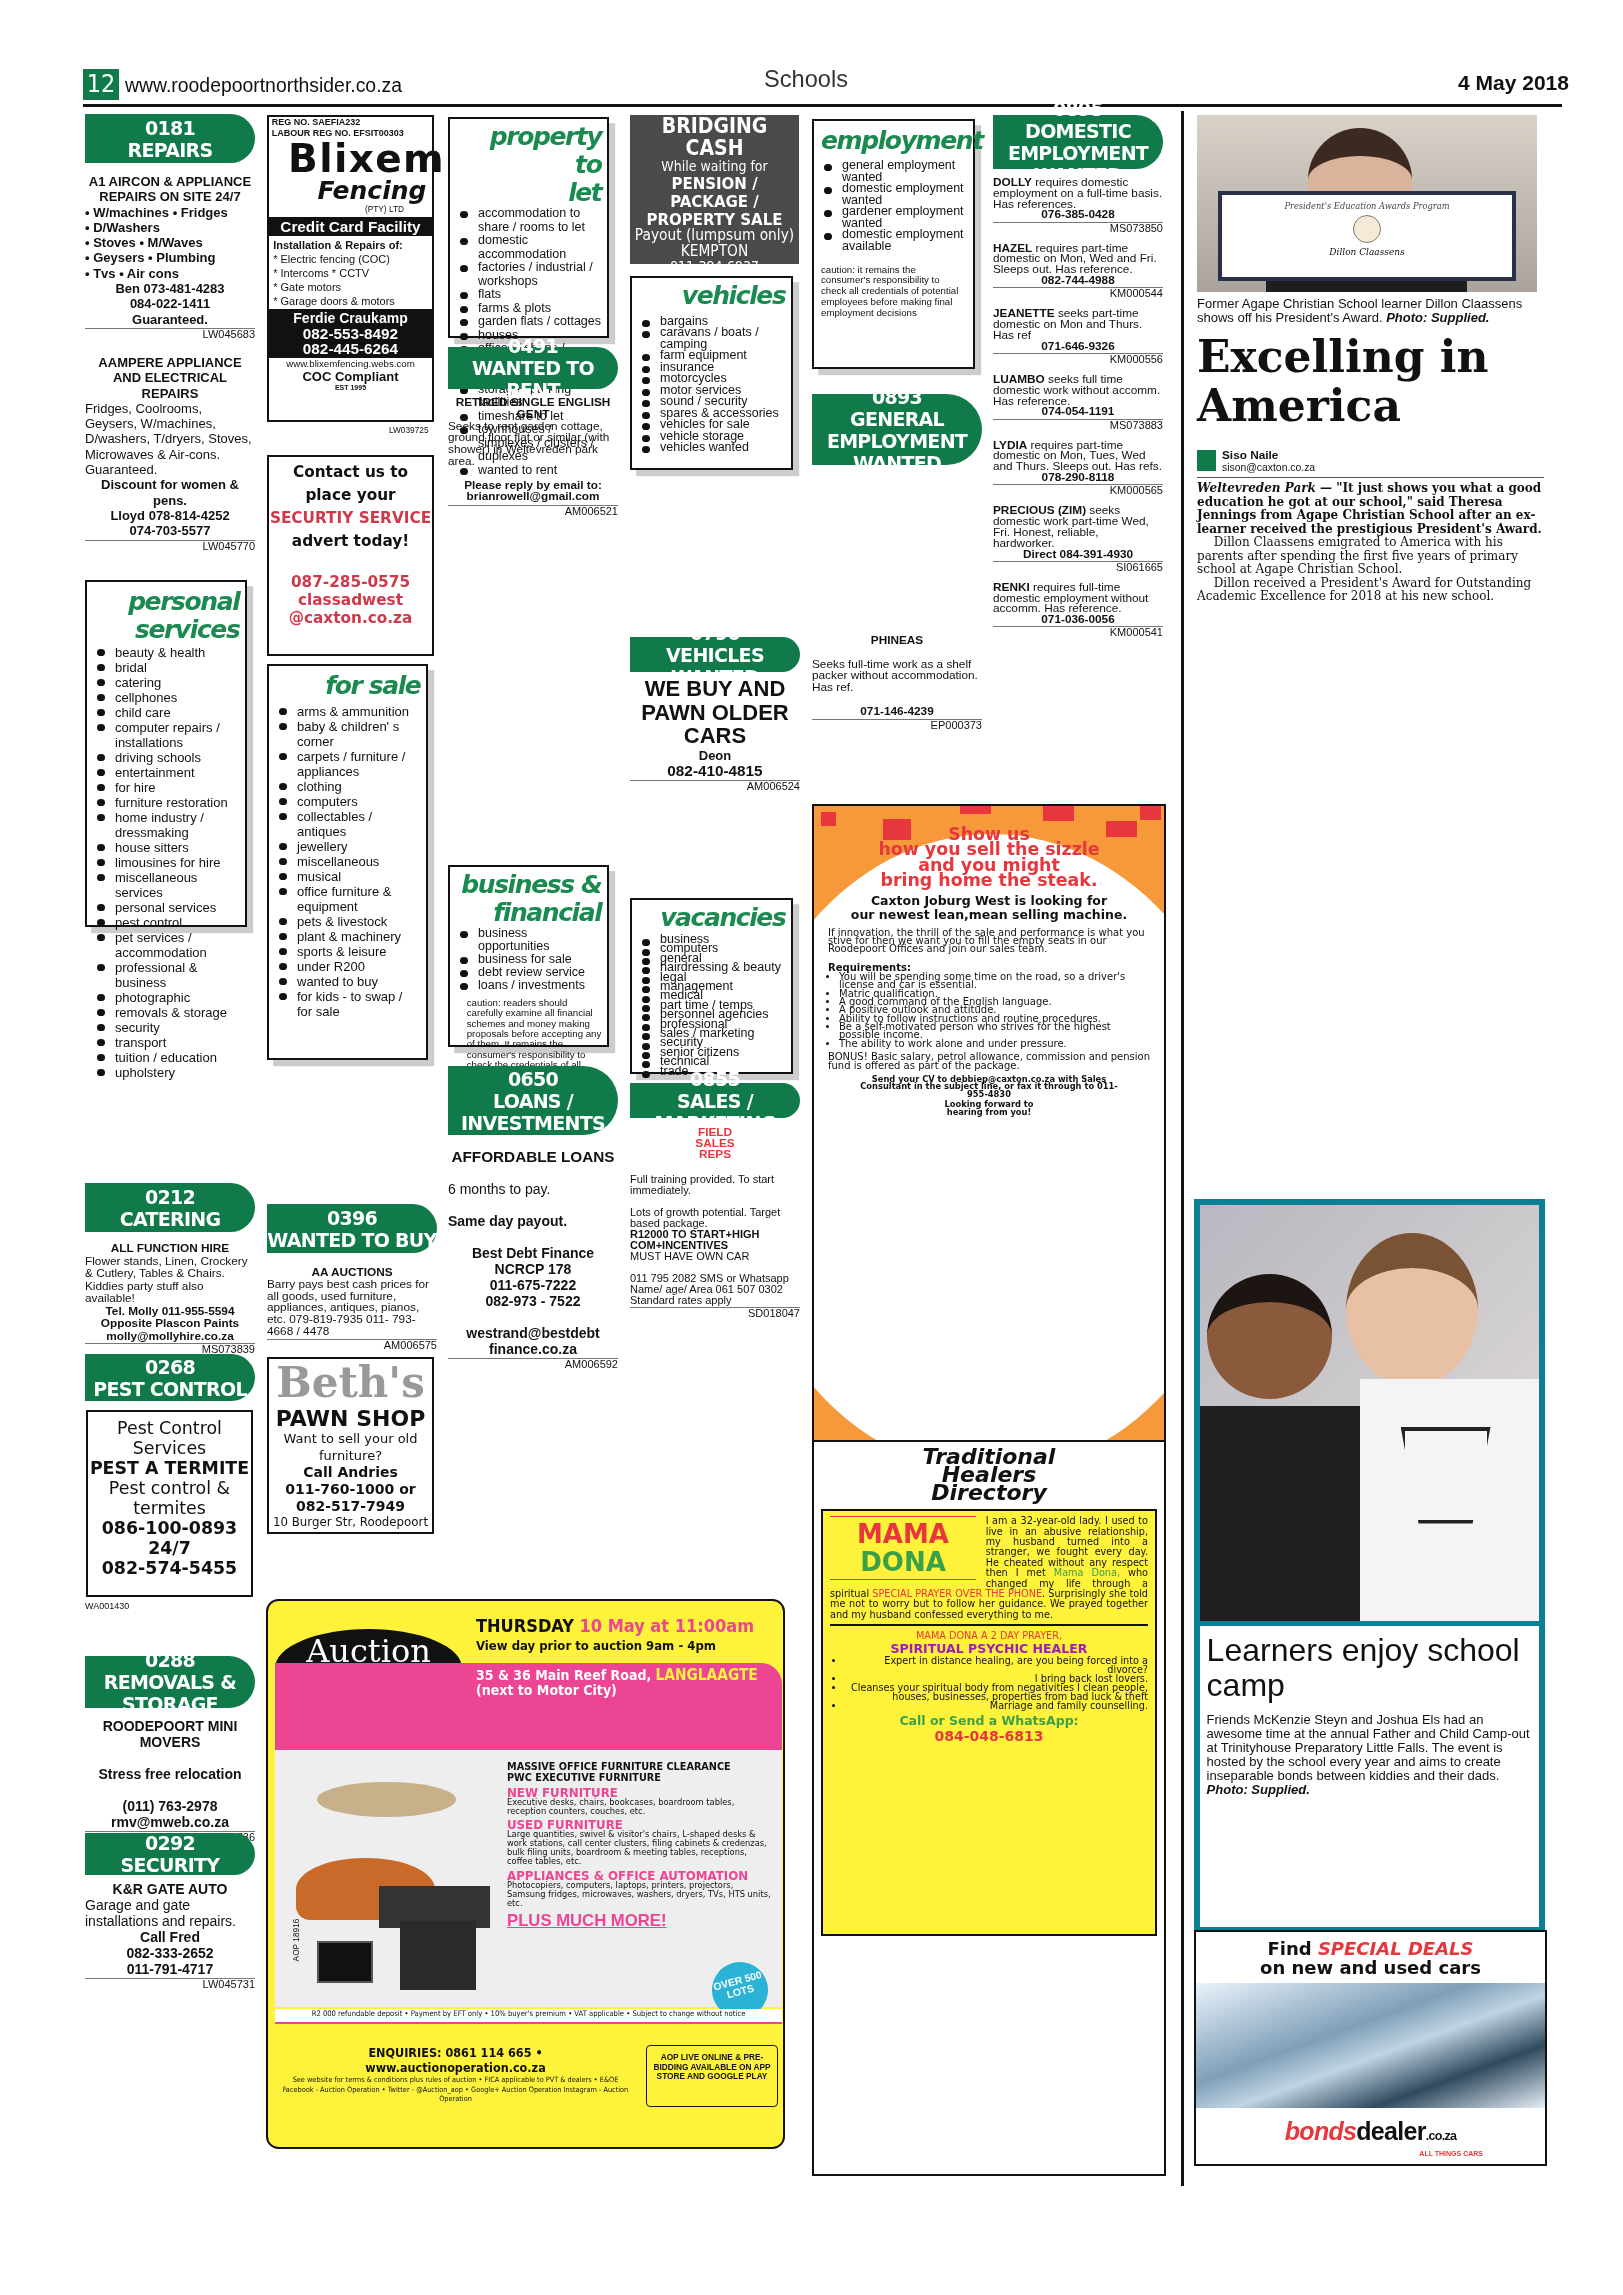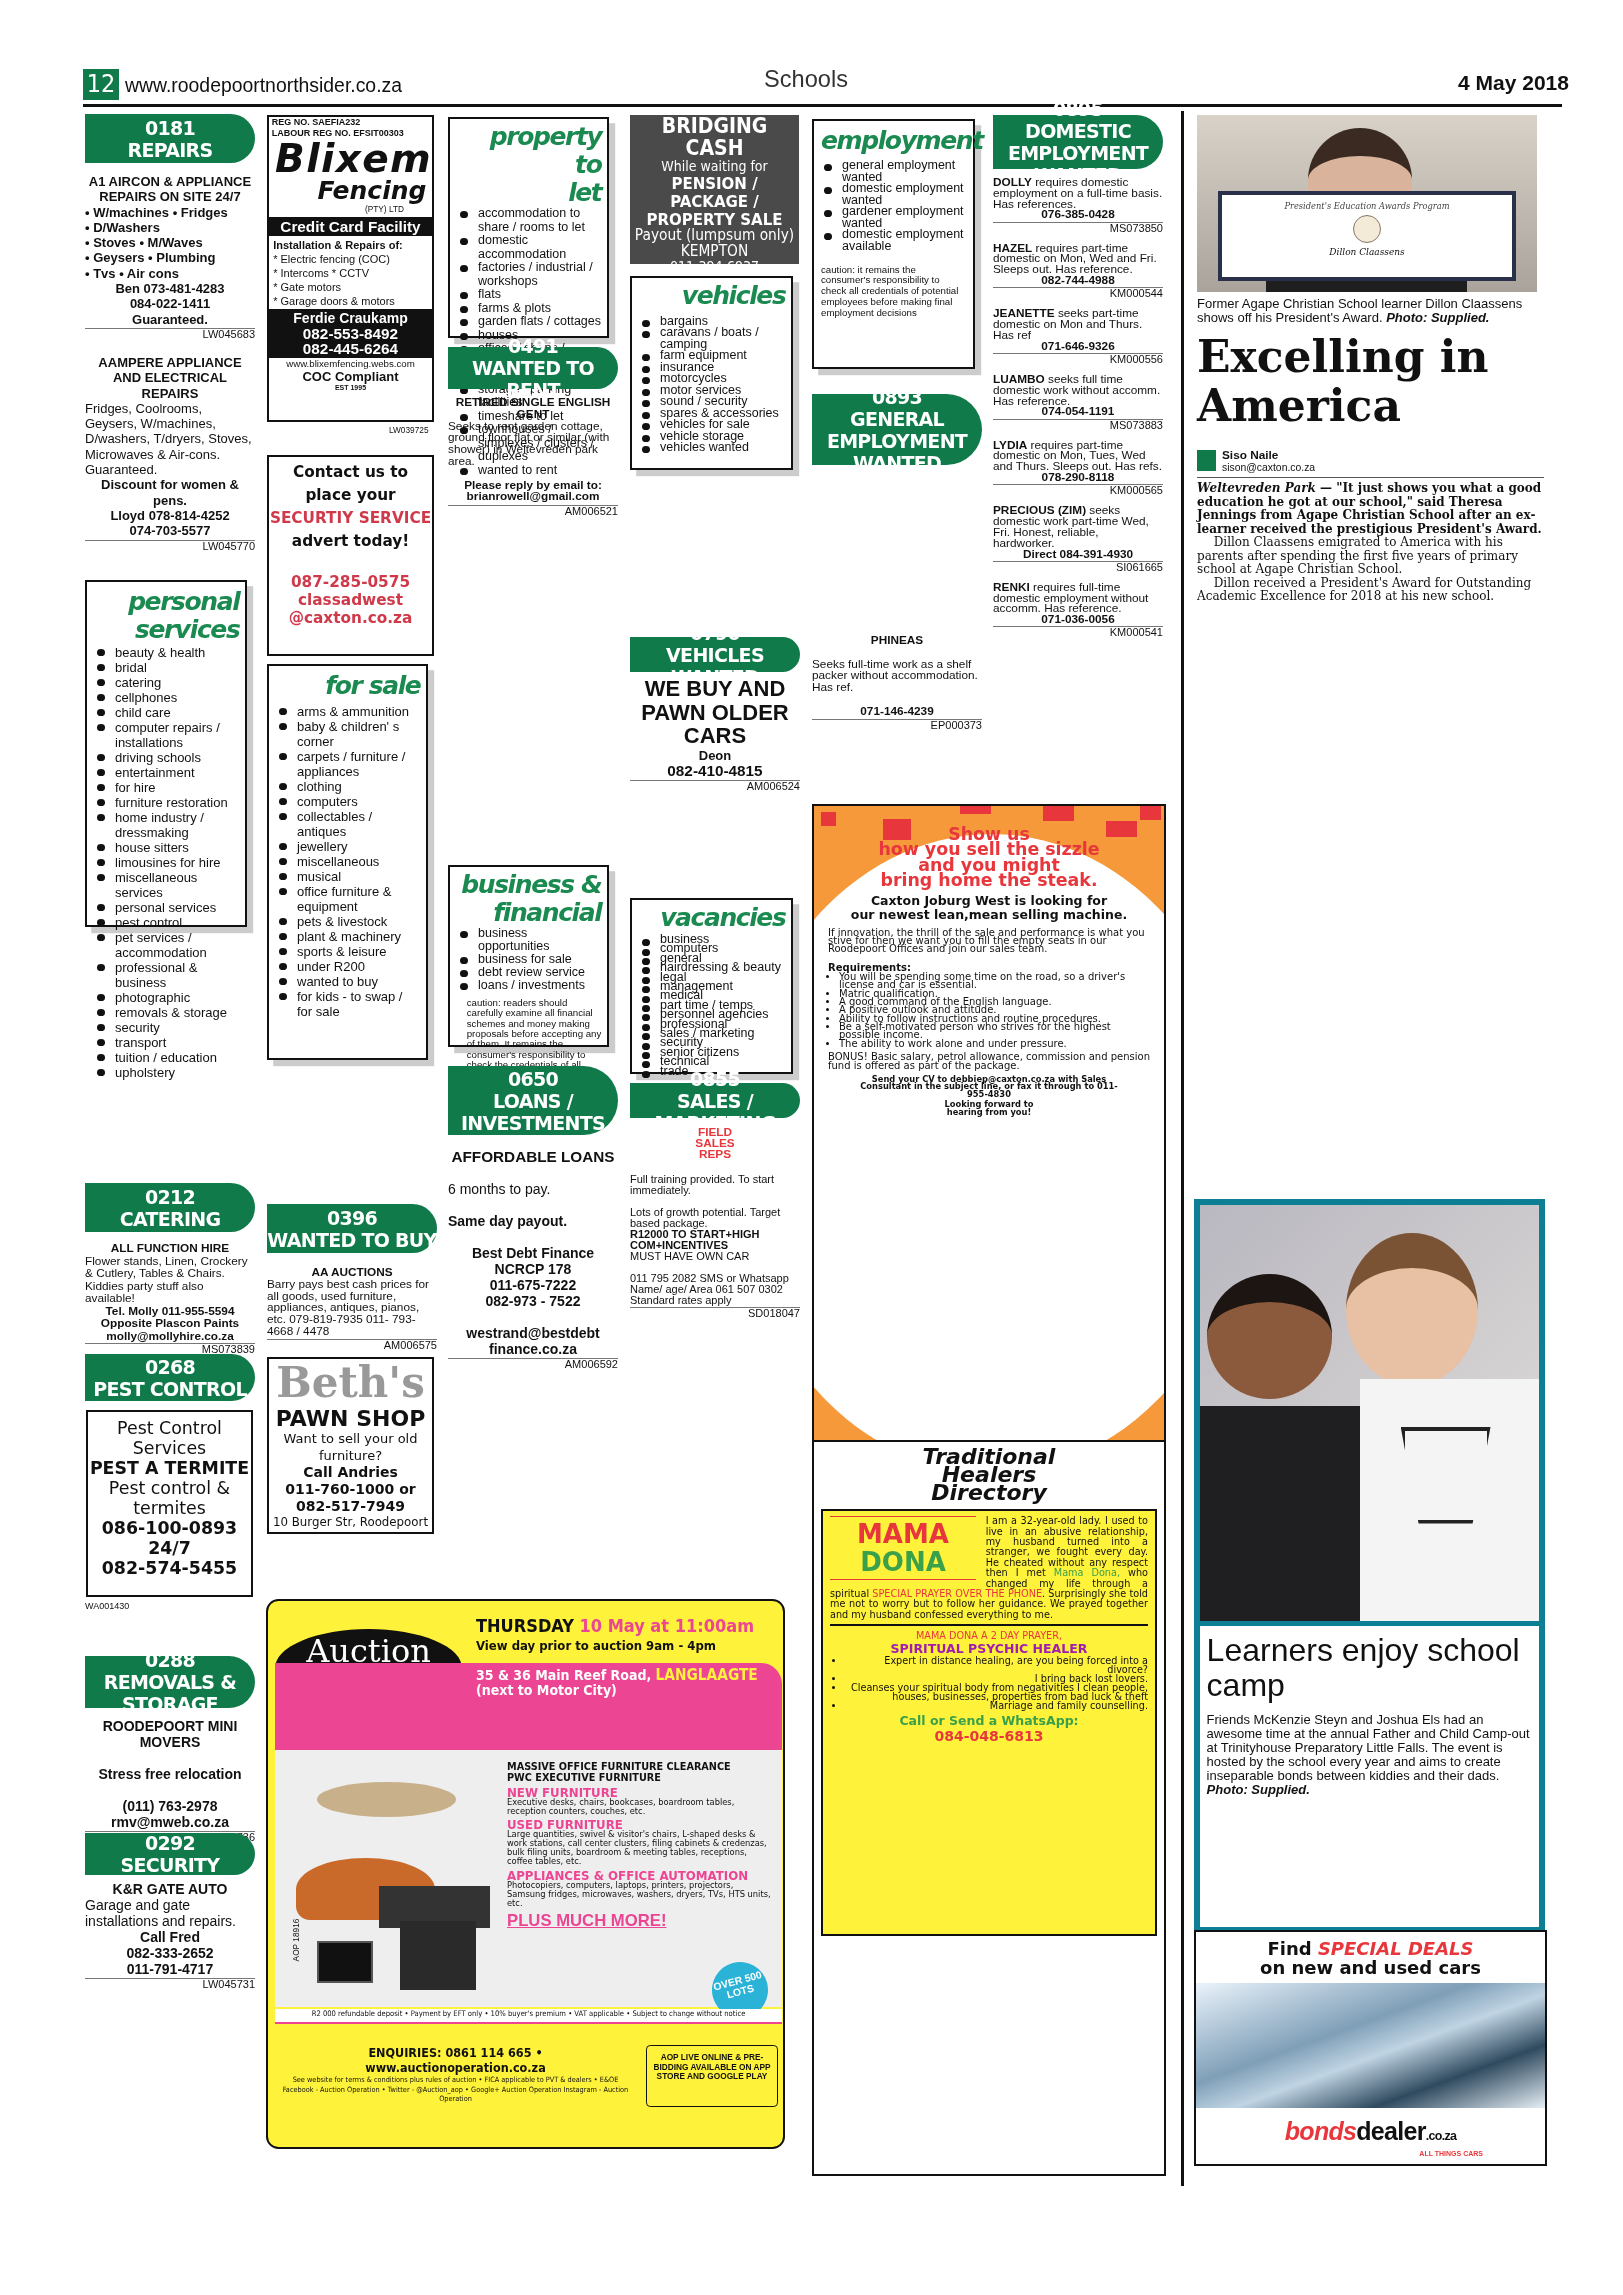--- a/index.html
+++ b/index.html
@@ -141,21 +141,21 @@
  <div>Garage and gate installations and repairs.</div>
  <div class="c"><b>Call Fred</b></div>
  <div class="c"><b>082-333-2652</b></div>
  <div class="c"><b>011-791-4717</b></div>
  <div class="ref">LW045731</div>
 </div>
 
 <div class="abs" style="left:267px;top:115px;width:167px;height:307px;border:2.1px solid #111;background:#fff">
  <div style="font-size:9px;font-weight:bold;line-height:9.7px;padding:1.4px 2.8px">REG NO. SAEFIA232</div>
  <div style="font-size:9px;font-weight:bold;line-height:9.7px;padding:0 2.8px">LABOUR REG NO. EFSIT00303</div>
- <div style="font-family:'DejaVu Sans',sans-serif;font-weight:bold;font-style:italic;font-size:39px;line-height:39px;padding-left:6px;letter-spacing:1.4px">Blixem</div>
+ <div style="font-family:'DejaVu Sans',sans-serif;font-weight:bold;font-size:39px;line-height:39px;padding-left:19px;letter-spacing:1.4px">Blixem</div>
  <div style="font-family:'DejaVu Sans',sans-serif;font-style:italic;font-weight:bold;font-size:25px;text-align:right;padding-right:5.6px;line-height:26px">Fencing</div>
  <div style="font-size:8.3px;text-align:right;padding-right:28px">(PTY) LTD</div>
  <div style="background:#111;color:#fff;font-weight:bold;font-size:15.3px;text-align:center;line-height:19.4px;margin-top:2.8px">Credit Card Facility</div>
  <div style="padding:1.4px 4.2px;font-size:11px;line-height:14px">
   <div style="font-weight:bold">Installation &amp; Repairs of:</div>
   <div>* Electric fencing (COC)</div>
       <div>* Intercoms * CCTV</div>
   <div>* Gate motors</div>
       <div>* Garage doors &amp; motors</div>
  </div>

